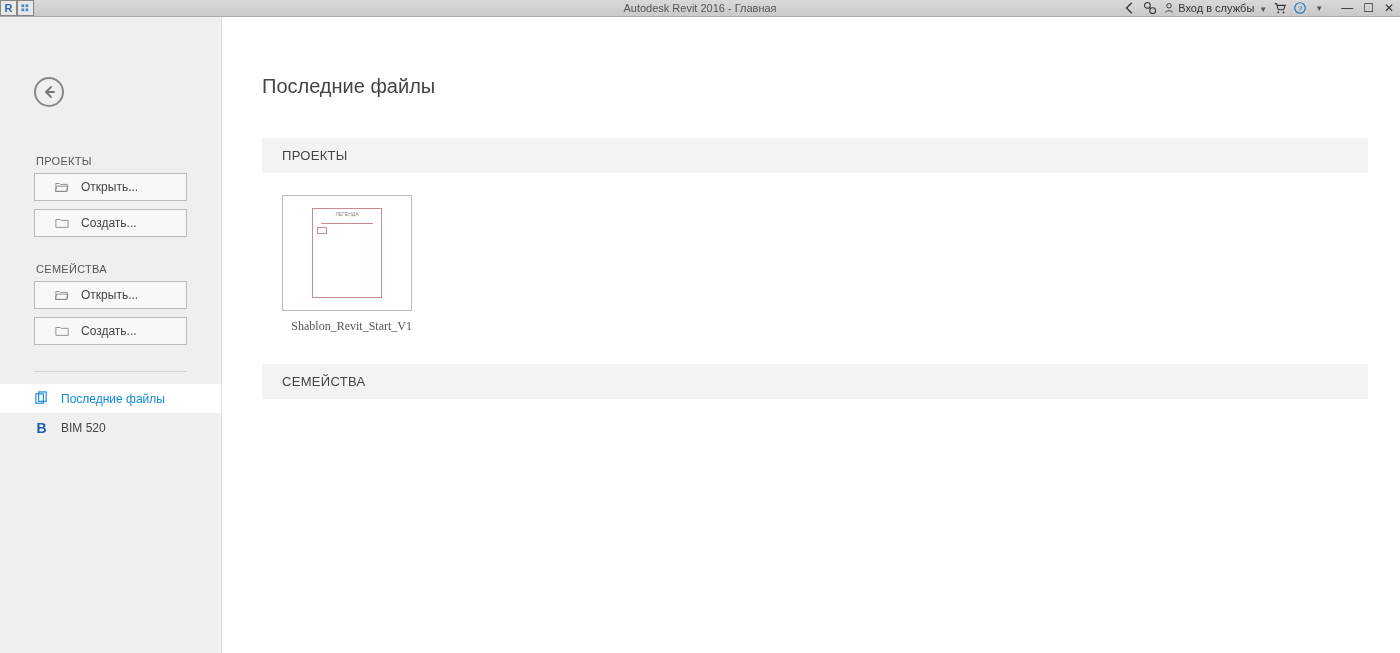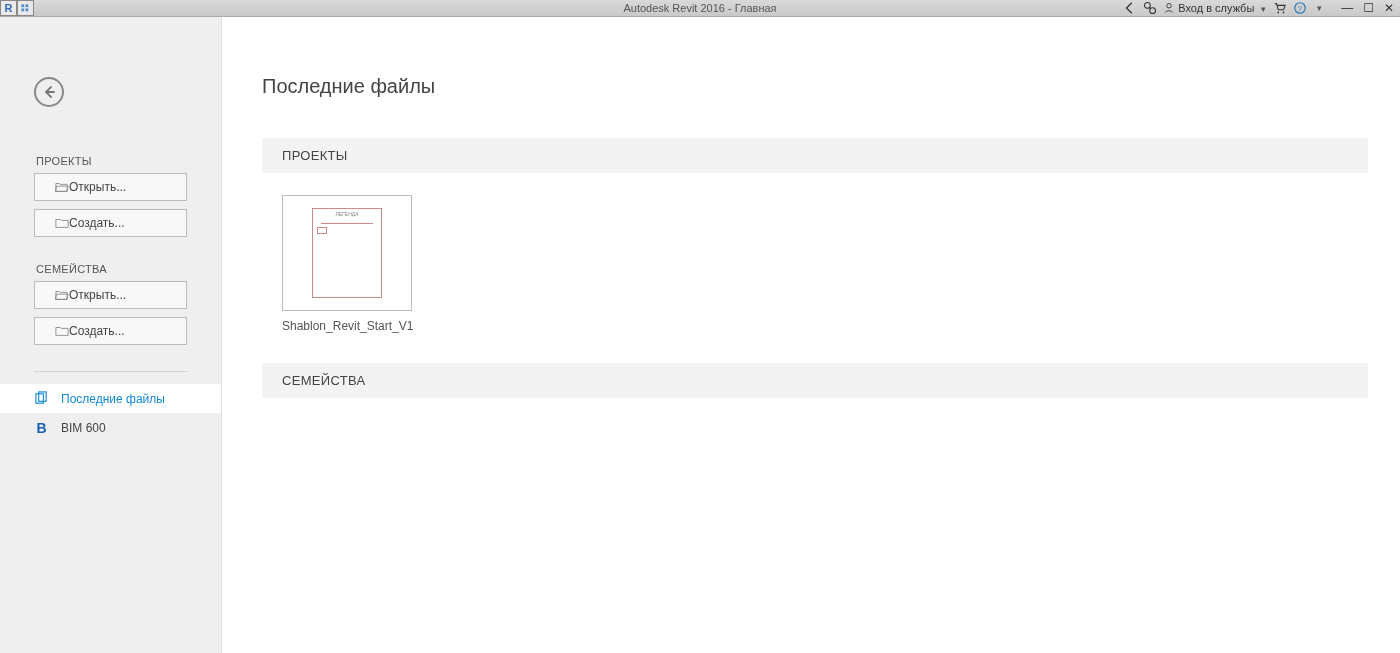--- a/index.html
+++ b/index.html
@@ -86,20 +86,21 @@
 .sidebar-section + .sidebar-section { margin-top: 18px; }
 
 .side-btn {
   margin: 0 34px 8px 34px;
   height: 28px;
   border: 1px solid #bbb;
   background: #f8f8f8;
   display: flex;
   align-items: center;
   padding-left: 20px;
+  gap: 12px;
   font-size: 12px;
   color: #444;
   cursor: pointer;
 }
 .side-btn .ficon { width: 14px; height: 12px; color: #888; }
 
 .divider {
   margin: 18px 34px 12px 34px;
   border-top: 1px solid #d5d5d5;
 }
@@ -163,21 +164,21 @@
 .thumb-inner .tiny-text {
   position:absolute; top:2px; left:8px; right:8px;
   font-size:5px; color:#888; text-align:center;
   border-bottom:1px solid #c98b8b; padding-bottom:6px;
 }
 .thumb-inner .tiny-box {
   position:absolute; top:18px; left:4px;
   width:10px; height:7px; border:1px solid #c98b8b;
 }
 .thumb-label {
-  font-size: 12px; color: #555; text-align: center;
+  font-size: 12px; color: #555; text-align: right; font-family: Liberation Serif, serif;
 }
 </style>
 </head>
 <body>
 
 <div class="titlebar">
   <div class="titlebar-left">
     <div class="logo-box">R</div>
     <div class="logo-box home">
       <svg viewBox="0 0 16 16" width="11" height="11">
@@ -288,21 +289,21 @@
       <span class="nicon">
         <svg viewBox="0 0 16 16" width="15" height="15">
             <rect x="2" y="3" width="8" height="10" fill="none" stroke="currentColor" stroke-width="1.2"></rect>
             <rect x="5" y="1" width="8" height="10" fill="none" stroke="currentColor" stroke-width="1.2"></rect>
           </svg>
       </span>
       <span>Последние файлы</span>
     </div>
     <div class="nav-item">
       <span class="nicon bim">B</span>
-      <span>BIM 600</span>
+      <span>BIM 520</span>
     </div>
   </div>
 
   <div class="main">
     <div class="main-title">Последние файлы</div>
 
     <div class="panel-head">ПРОЕКТЫ</div>
     <div class="file-row">
       <div class="thumb">
         <div class="thumb-box">

